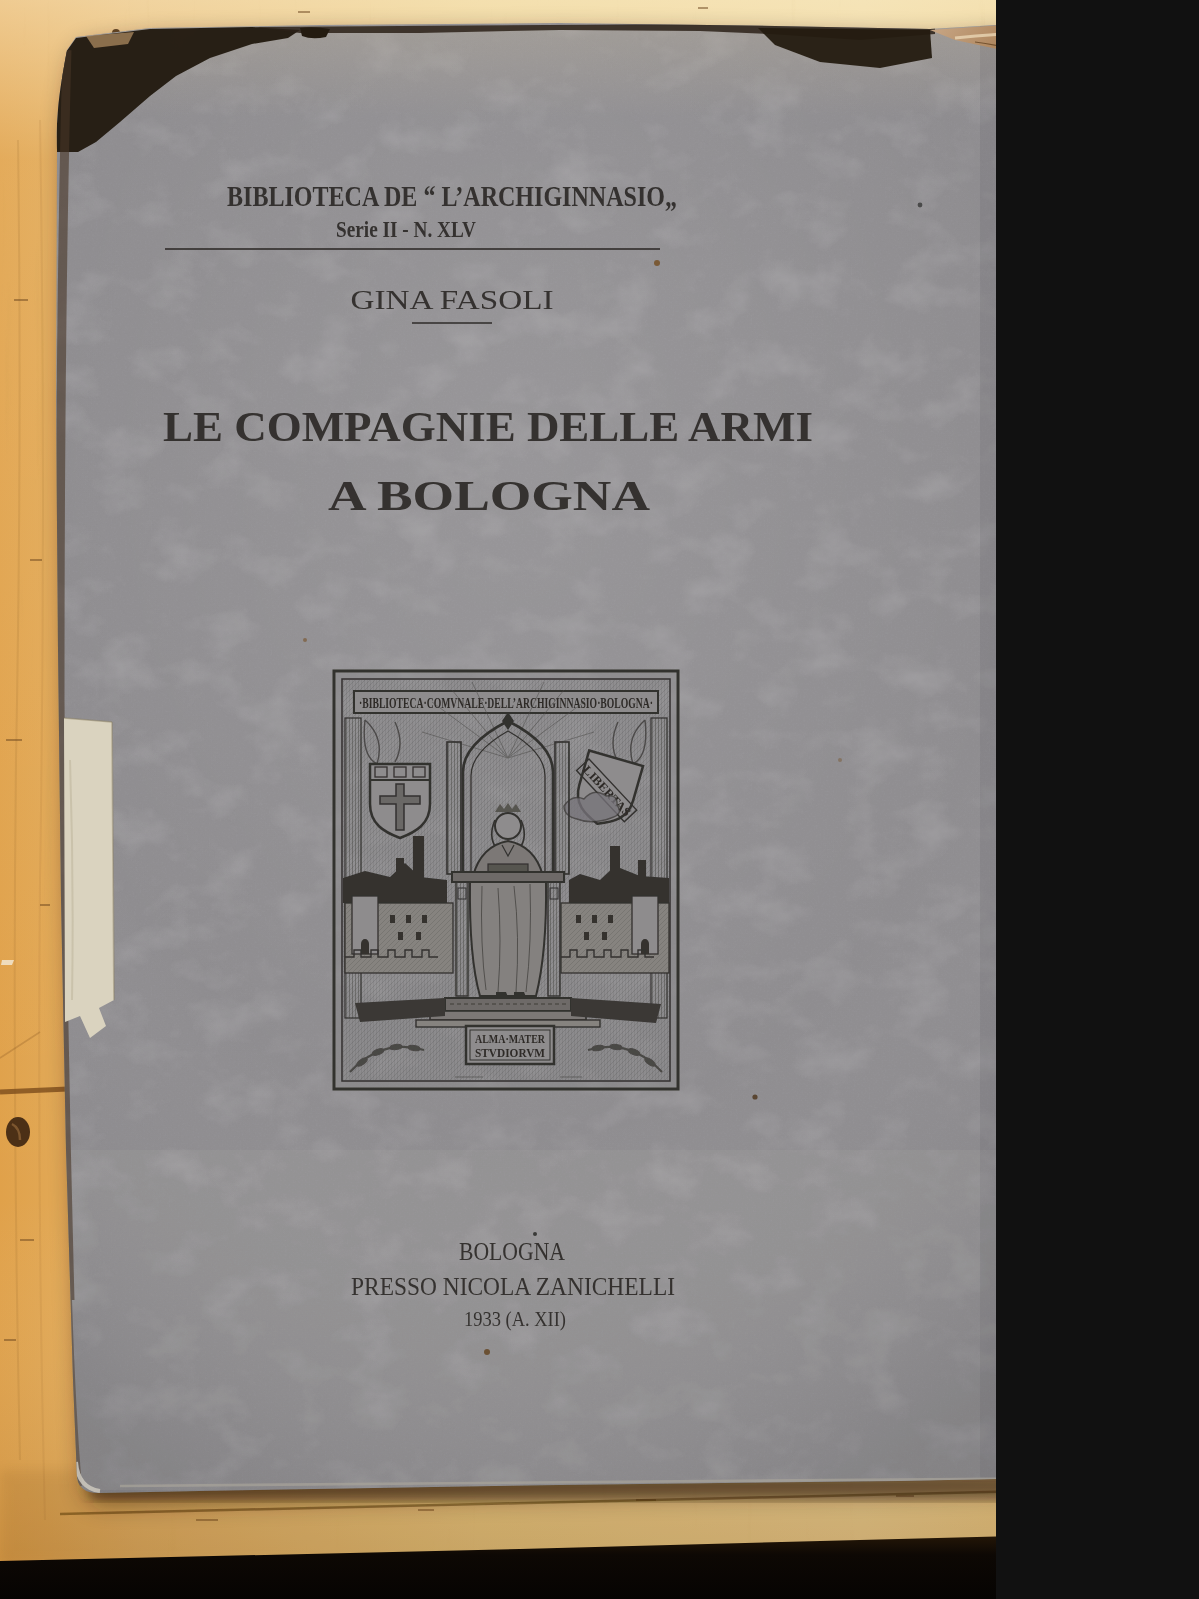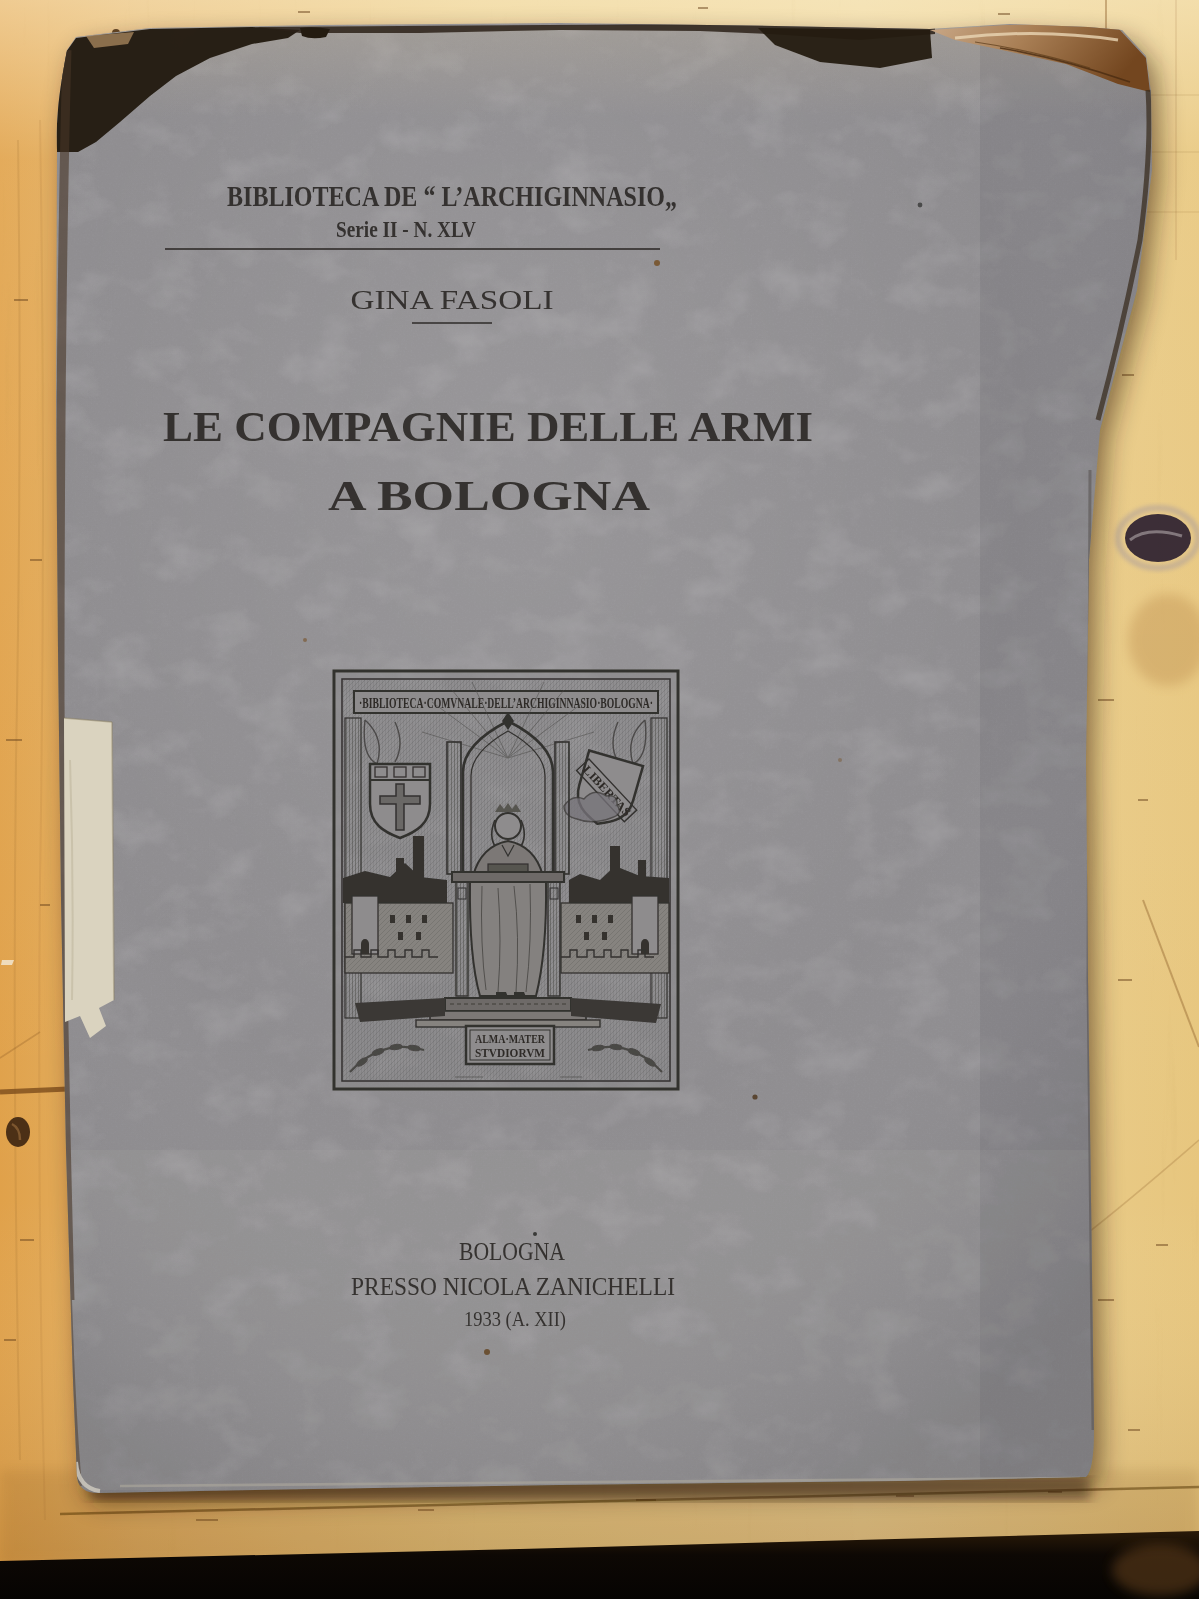--- a/index.html
+++ b/index.html
@@ -1,16 +1,16 @@
 <!DOCTYPE html>
 <html><head>
 <meta charset="utf-8">
 <style>
   html,body{margin:0;padding:0;background:#111;}
-  .scene{position:relative;width:1199px;height:1599px;overflow:hidden;
+  .scene{position:relative;width:996px;height:1599px;overflow:hidden;
          font-family:"Liberation Serif","DejaVu Serif",serif;}
   svg{display:block}
   text{font-family:"Liberation Serif","DejaVu Serif",serif;}
 </style>
 </head>
 <body>
 
 <div class="scene">
 <svg width="1199" height="1599" viewBox="0 0 1199 1599">
   <defs>

